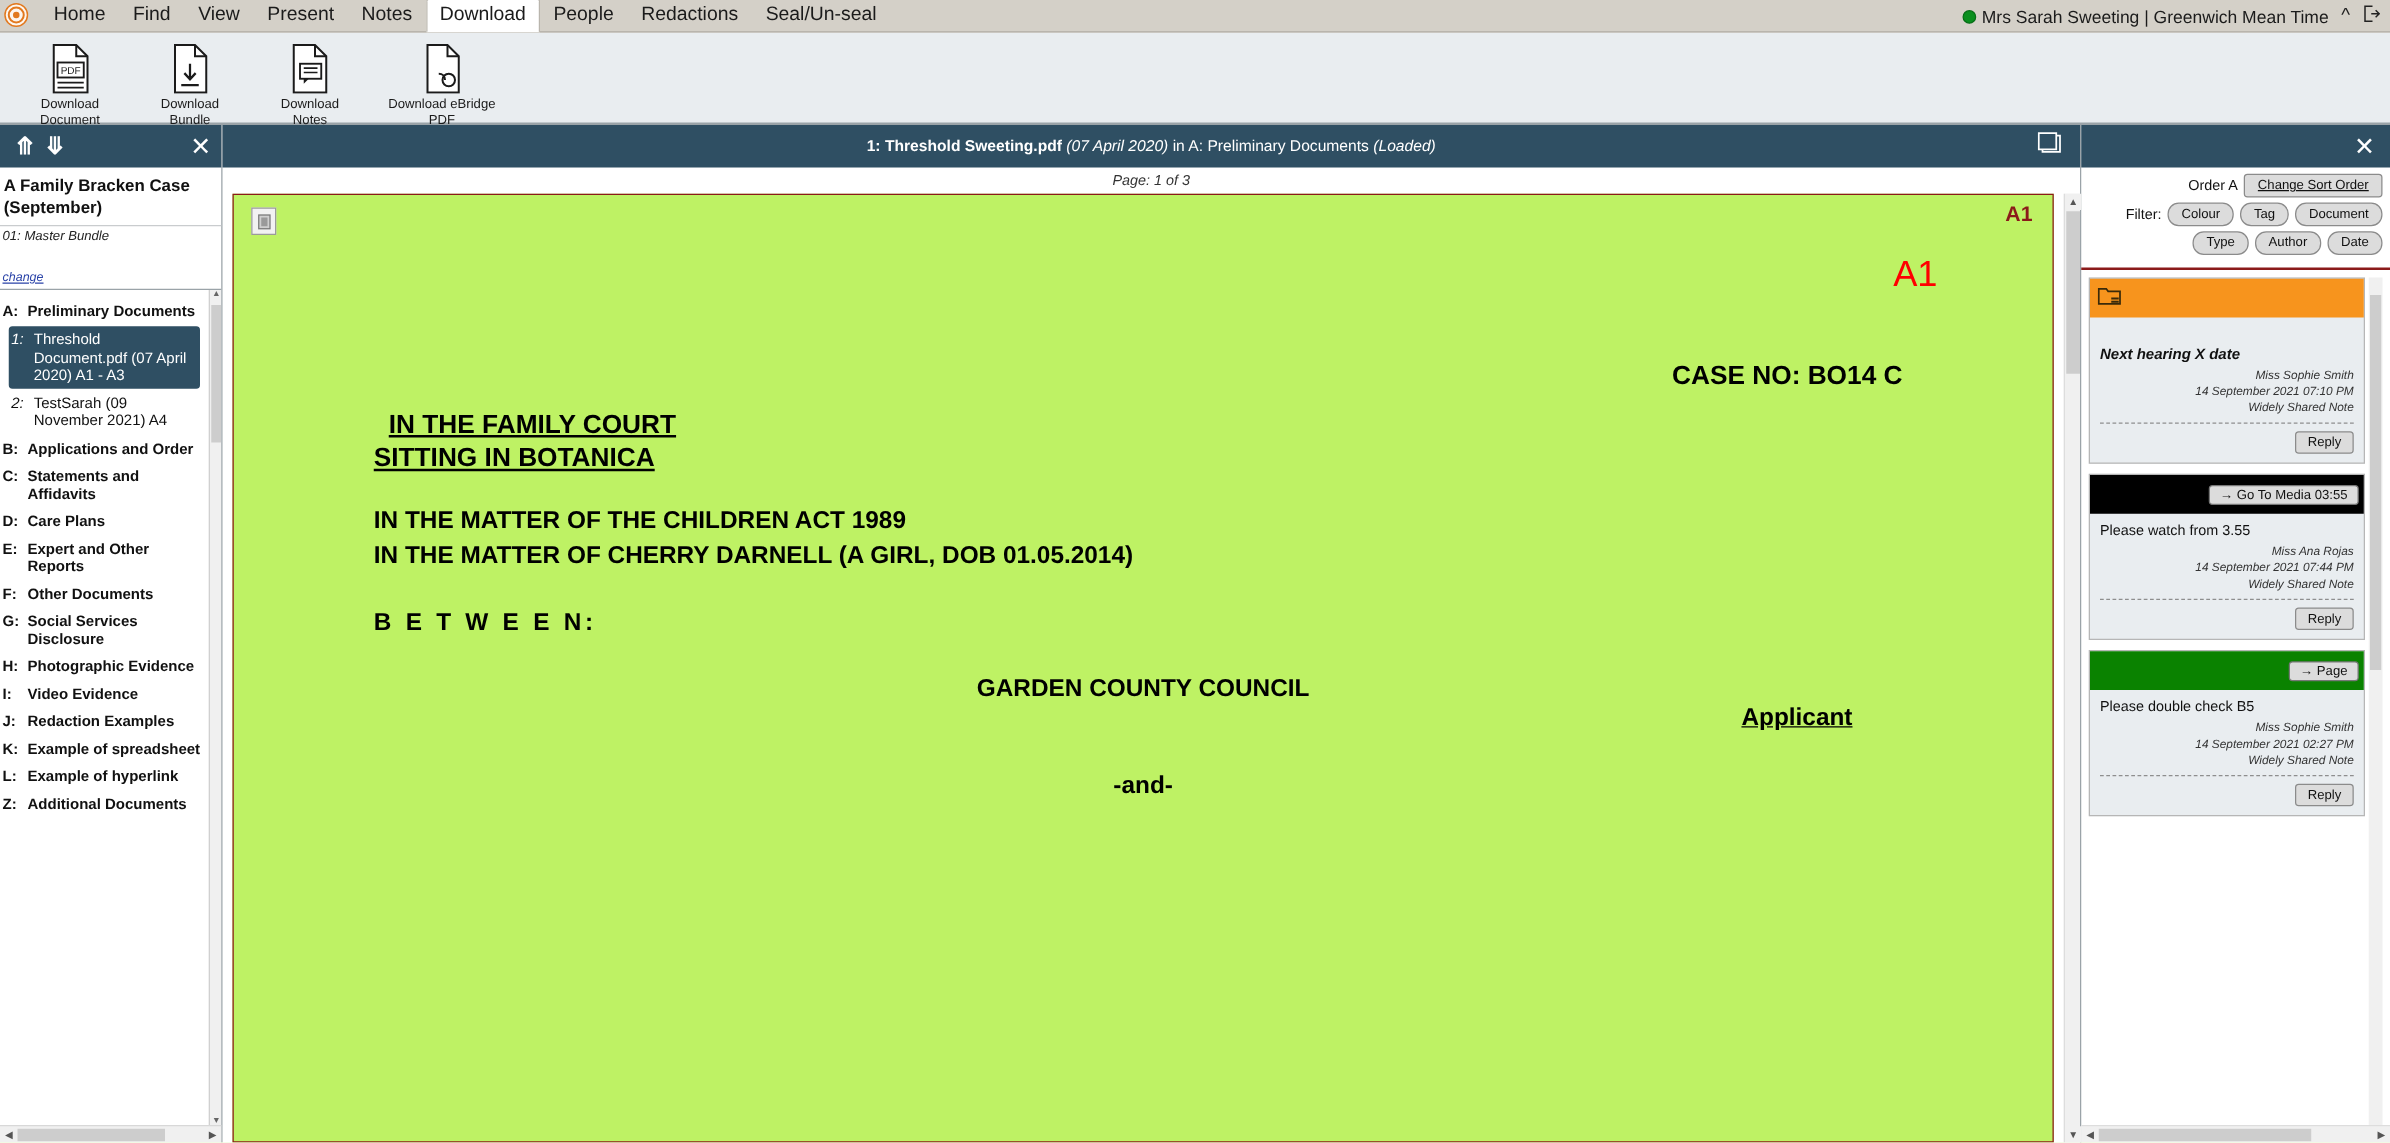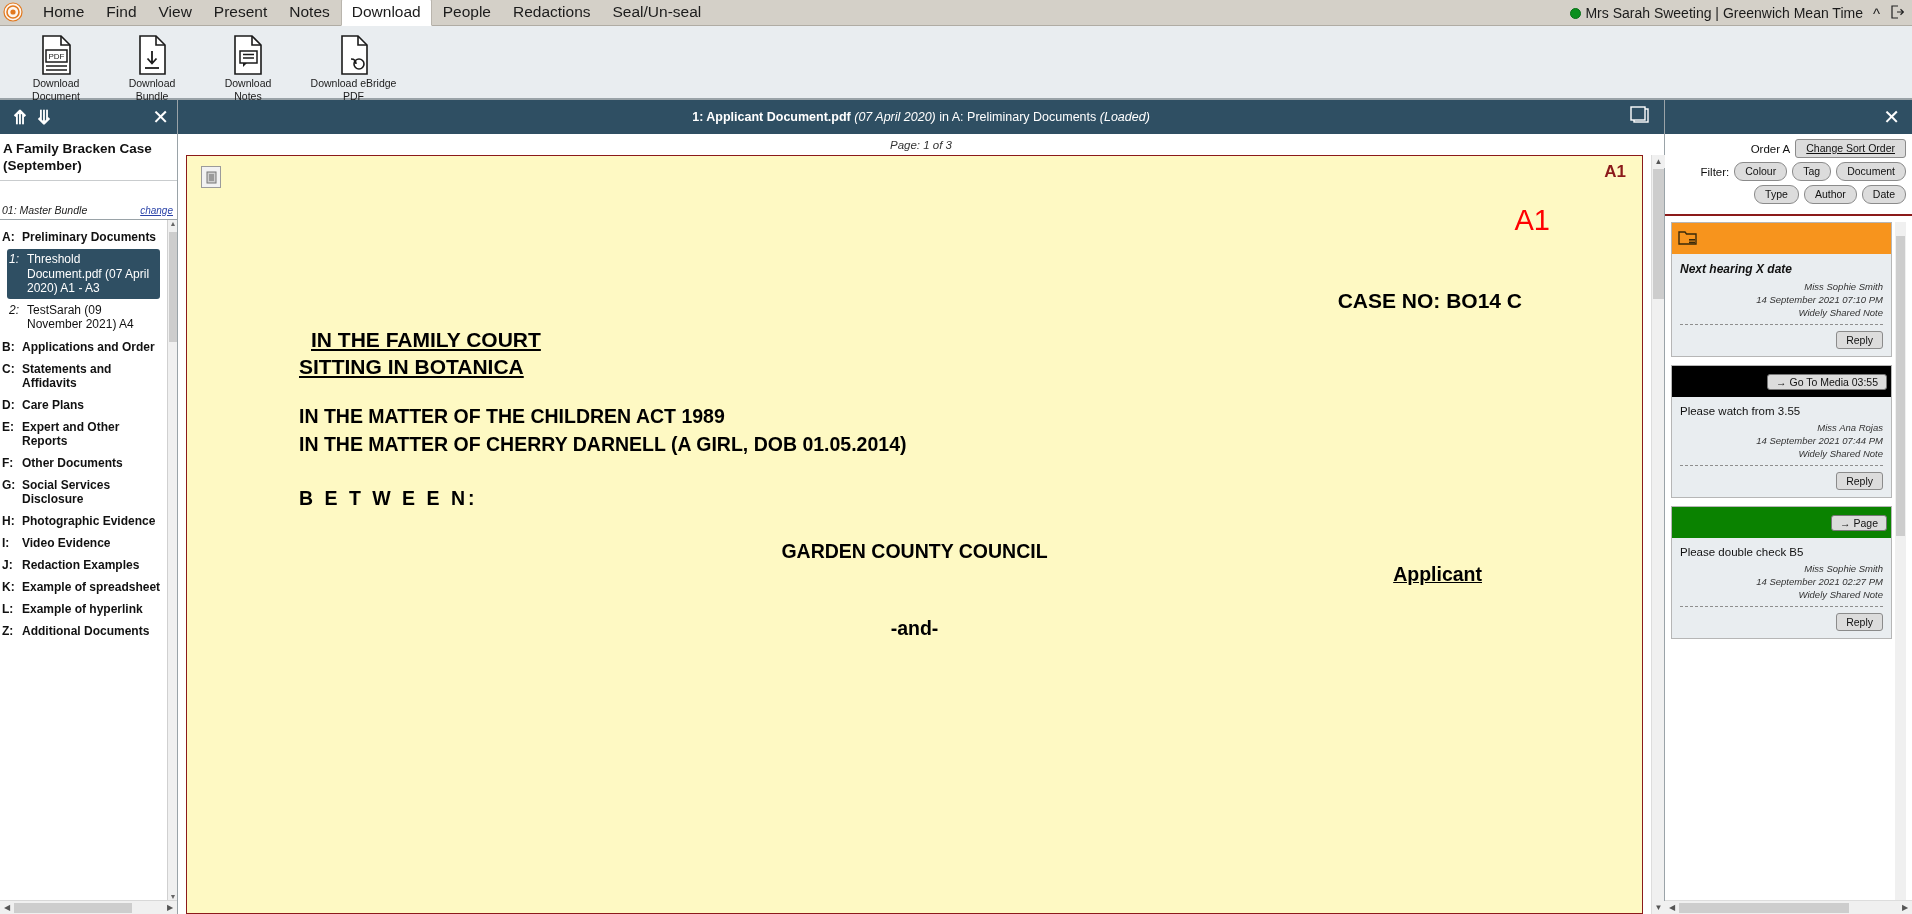--- a/index.html
+++ b/index.html
@@ -105,20 +105,21 @@
   #case-title {
     font-size: 13.5px; font-weight: bold; color: #111;
     line-height: 17px;
     padding: 6px 6px 6px 3px;
     border-bottom: 1px solid #c9ccce;
   }
   #bundle-row {
     display: flex; align-items: baseline; justify-content: space-between;
     padding: 2px 4px 3px 2px;
     border-bottom: 1px solid #9aa3a8;
+    flex-direction: column;
   }
   #bundle-name { font-size: 10.5px; font-style: italic; color: #222; }
   #bundle-change { font-size: 10px; font-style: italic; color: #2a43a8; text-decoration: underline; cursor: pointer; margin-top: 22px; }
   #tree {
     flex: 1;
     overflow: hidden;
     padding-top: 6px;
     position: relative;
   }
   .tree-section {
@@ -179,21 +180,21 @@
     text-align: center;
     font-size: 11.5px; font-style: italic; color: #333;
     padding: 5px 0 4px 0;
     background: #ffffff;
   }
   #doc-body { flex: 1; display: flex; min-height: 0; background:#ffffff; }
   #page-wrap { flex: 1; position: relative; padding: 0 8px 0 8px; min-width:0; }
   #page {
     position: relative;
     width: 100%; height: 100%;
-    background: #fef9c3;
+    background: #bef264;
     border: 1px solid #8b1a1a;
     overflow: hidden;
   }
   #page-tool-btn {
     position: absolute; left: 14px; top: 10px;
     width: 20px; height: 22px;
     background: #f2f2f2; border: 1px solid #9b9b9b;
     display:flex; align-items:center; justify-content:center;
     cursor: pointer;
   }
@@ -264,21 +265,21 @@
   .note-banner.green { background: #0a8200; }
   .banner-btn {
     background: #dcdcdc; border: 1px solid #777; border-radius: 3px;
     font-size: 10.5px; padding: 1px 8px; color: #111; cursor: pointer;
     white-space: nowrap;
   }
   .note-body {
     padding: 8px 8px 4px 8px;
     font-size: 11.5px; color: #111;
   }
-  .note-body.bold-italic { font-weight: bold; font-style: italic; font-size: 12px; }
+  .note-body.bold-italic { font-weight: bold; font-style: italic; font-size: 12px; margin-top: 14px; }
   .note-meta {
     text-align: right; font-size: 9.5px; font-style: italic; color: #333;
     padding: 0 8px 5px 8px; line-height: 13px;
   }
   .note-sep { border-top: 1px dashed #8e8e8e; margin: 0 8px; }
   .note-actions { display: flex; justify-content: flex-end; padding: 6px 8px 7px 8px; }
   .reply-btn {
     background: #dcdcdc; border: 1px solid #8b8b8b; border-radius: 3px;
     font-size: 10.5px; padding: 2px 9px; color: #111; cursor: pointer;
   }
@@ -468,21 +469,21 @@
       <span class="track">
           <span class="thumb"></span>
         </span>
       <span class="arrow">▶</span>
     </div>
   </div>
 
   <div id="viewer">
     <div id="doc-header">
       <div id="doc-title">
-        <b>1: Applicant Document.pdf</b>
+        <b>1: Threshold Sweeting.pdf</b>
         <i>(07 April 2020)</i>
         <span>in A: Preliminary Documents</span>
         <i>(Loaded)</i>
       </div>
       <span id="doc-header-icon">
         <svg width="20" height="18" viewBox="0 0 20 18">
             <rect x="4" y="3" width="14" height="13" fill="none" stroke="#fff" stroke-width="1.4"></rect>
             <rect x="1" y="1" width="14" height="13" fill="#2f4f63" stroke="#fff" stroke-width="1.4"></rect>
           </svg>
       </span>

